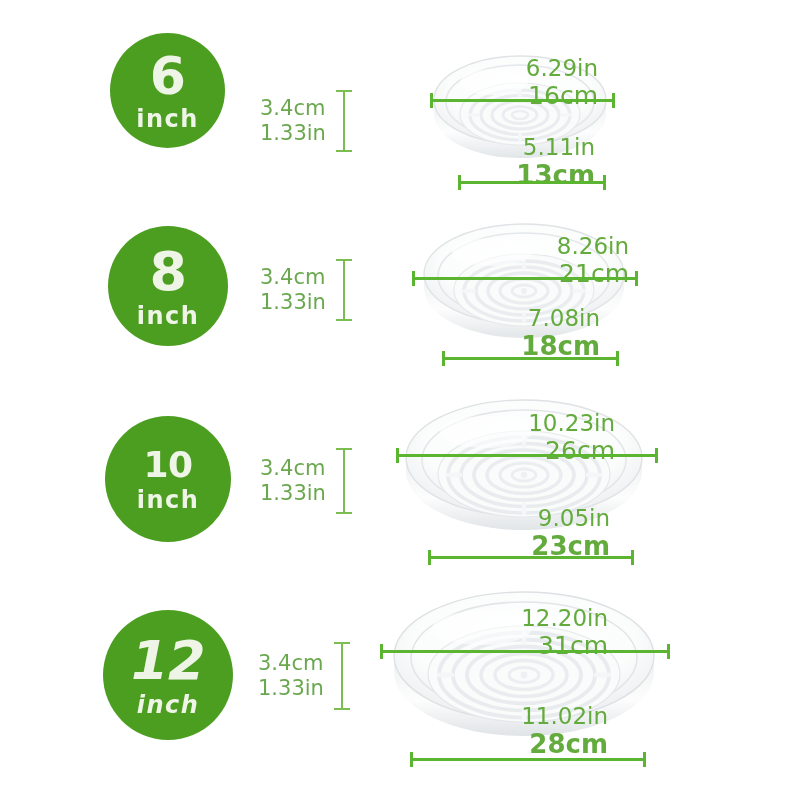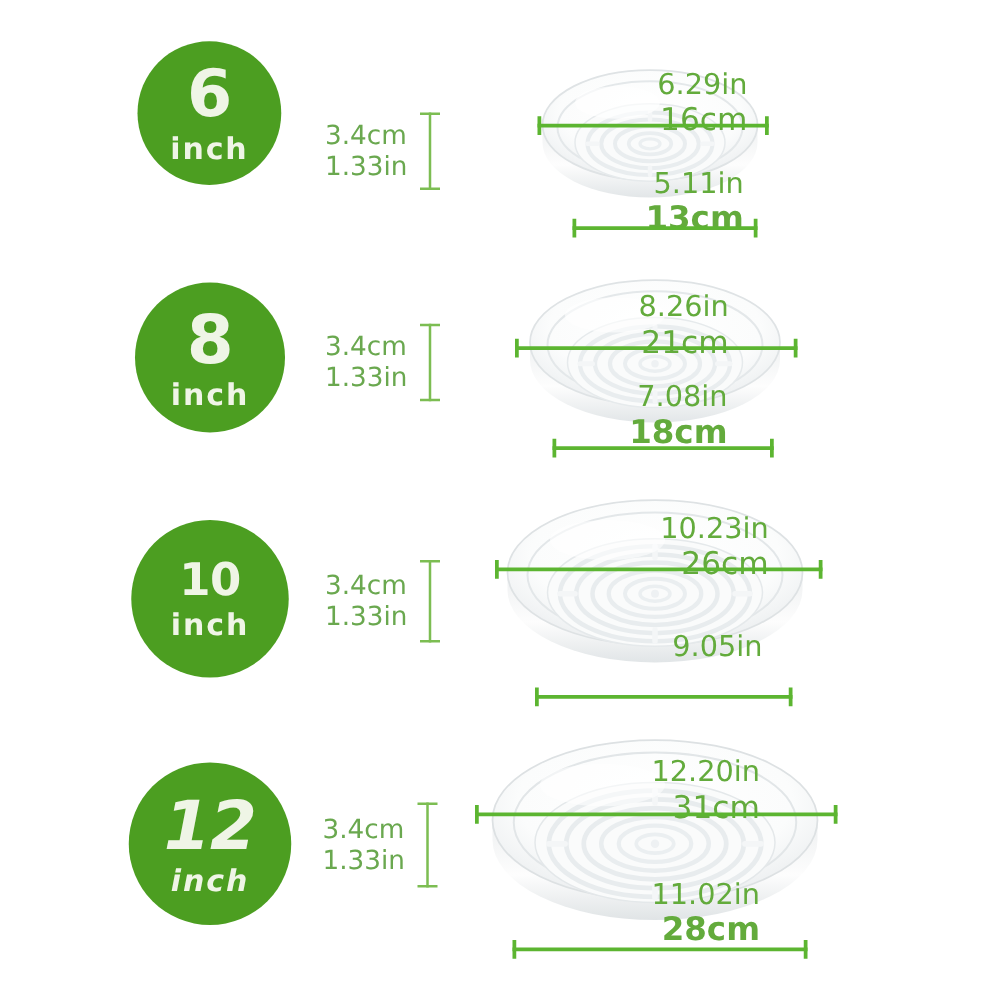--- a/index.html
+++ b/index.html
@@ -260,31 +260,31 @@
         <ellipse cx="116" cy="73" rx="48" ry="24" fill="none" stroke="#e9edef" stroke-width="3.4"></ellipse>
         <ellipse cx="116" cy="73" rx="36" ry="18" fill="none" stroke="#e9edef" stroke-width="3.4"></ellipse>
         <ellipse cx="116" cy="73" rx="24" ry="12" fill="none" stroke="#eaeef0" stroke-width="3.2"></ellipse>
         <ellipse cx="116" cy="73" rx="12" ry="6" fill="none" stroke="#ebeff1" stroke-width="2.8"></ellipse>
         <circle cx="116" cy="73" r="3" fill="#eef1f3"></circle>
         <path d="M116,43 L116,50 M116,96 L116,103 M56,73 L66,73 M166,73 L176,73" stroke="#f4f6f7" stroke-width="4" stroke-linecap="round"></path>
         <ellipse cx="84" cy="34" rx="40" ry="14" fill="#ffffff" opacity="0.6"></ellipse>
       </svg>
     </div>
 
-    <div class="dim-label" style="left:423px; top:38px; width:160px;">
+    <div class="dim-label" style="left:469px; top:38px; width:160px;">
       <span class="in">8.26in</span>
       <span class="cm">21cm</span>
     </div>
     <div class="dim" style="left:412px; top:75px; width:226px;">
       <div class="tick left"></div>
       <div class="line"></div>
       <div class="tick right"></div>
     </div>
 
-    <div class="dim-label bold" style="left:432px; top:110px; width:150px;">
+    <div class="dim-label bold" style="left:450px; top:110px; width:150px;">
       <span class="in">7.08in</span>
       <span class="cm">18cm</span>
     </div>
     <div class="dim" style="left:442px; top:155px; width:177px;">
       <div class="tick left"></div>
       <div class="line"></div>
       <div class="tick right"></div>
     </div>
   </div>
 
@@ -342,20 +342,21 @@
       <span class="cm">26cm</span>
     </div>
     <div class="dim" style="left:396px; top:62px; width:262px;">
       <div class="tick left"></div>
       <div class="line"></div>
       <div class="tick right"></div>
     </div>
 
     <div class="dim-label bold" style="left:450px; top:120px; width:160px;">
       <span class="in">9.05in</span>
+      <span class="cm">23cm</span>
     </div>
     <div class="dim" style="left:428px; top:164px; width:206px;">
       <div class="tick left"></div>
       <div class="line"></div>
       <div class="tick right"></div>
     </div>
   </div>
 
   <div class="row" style="top:576px;height:224px;">
 

